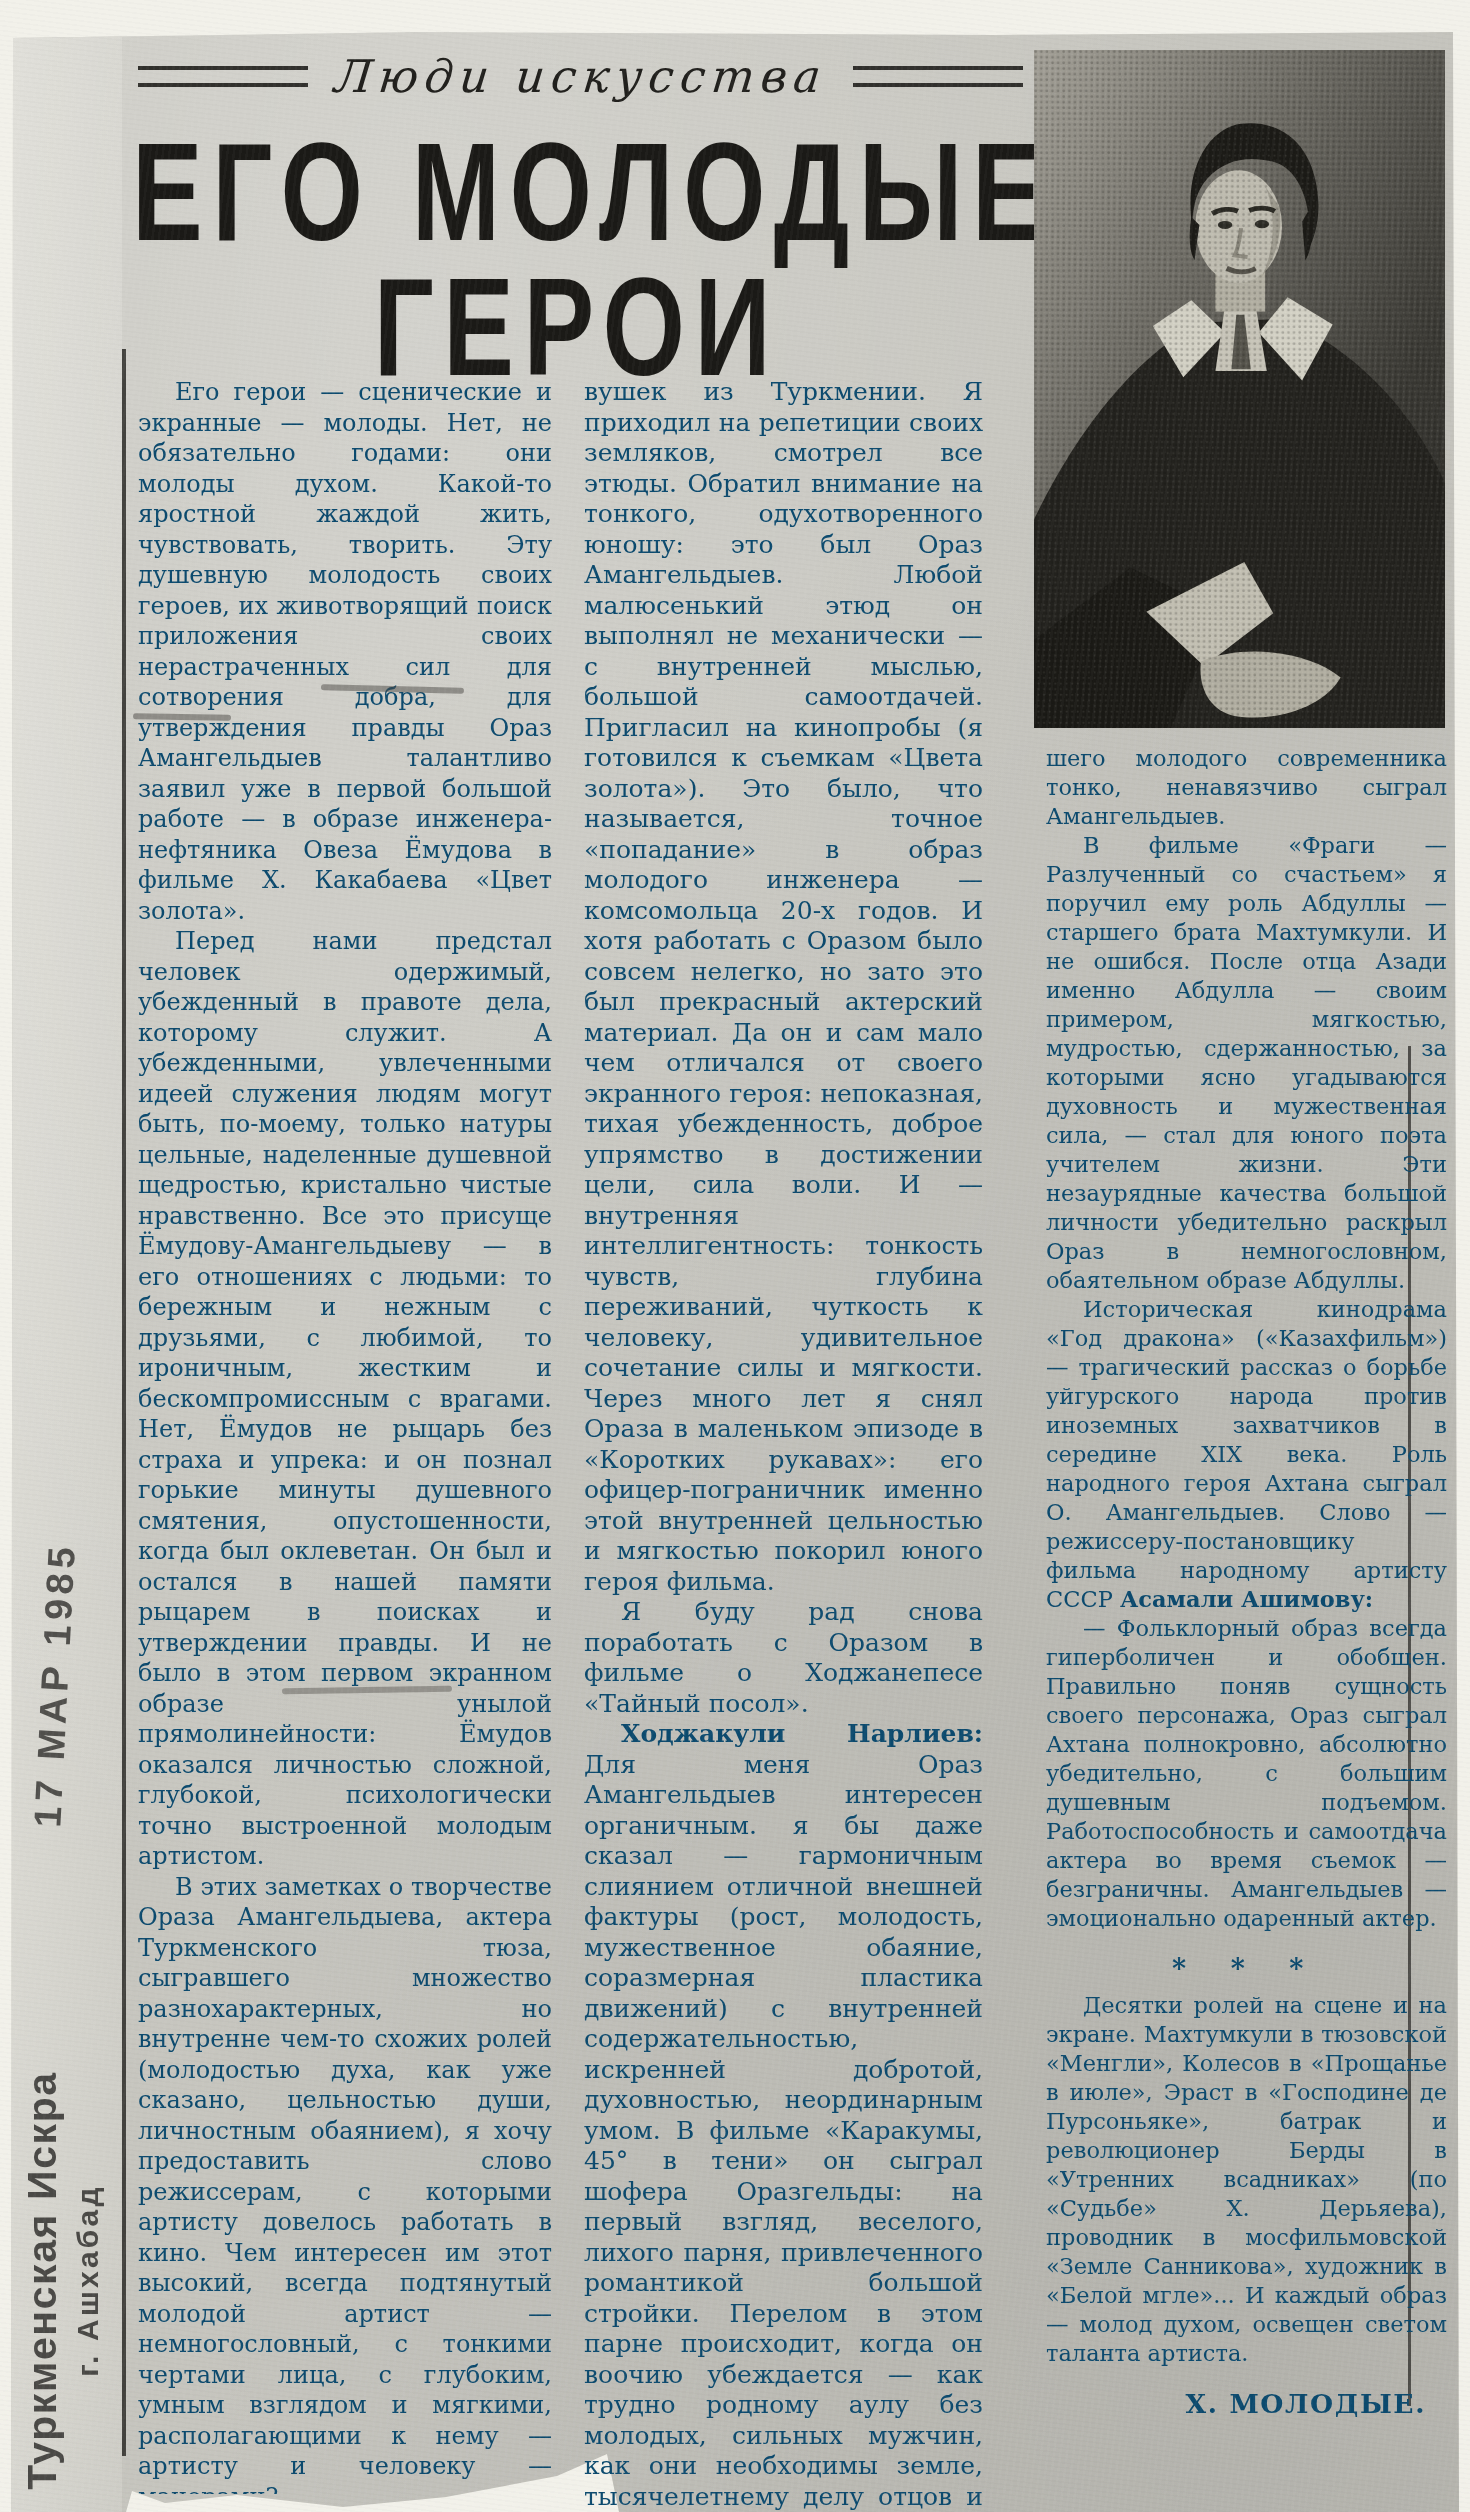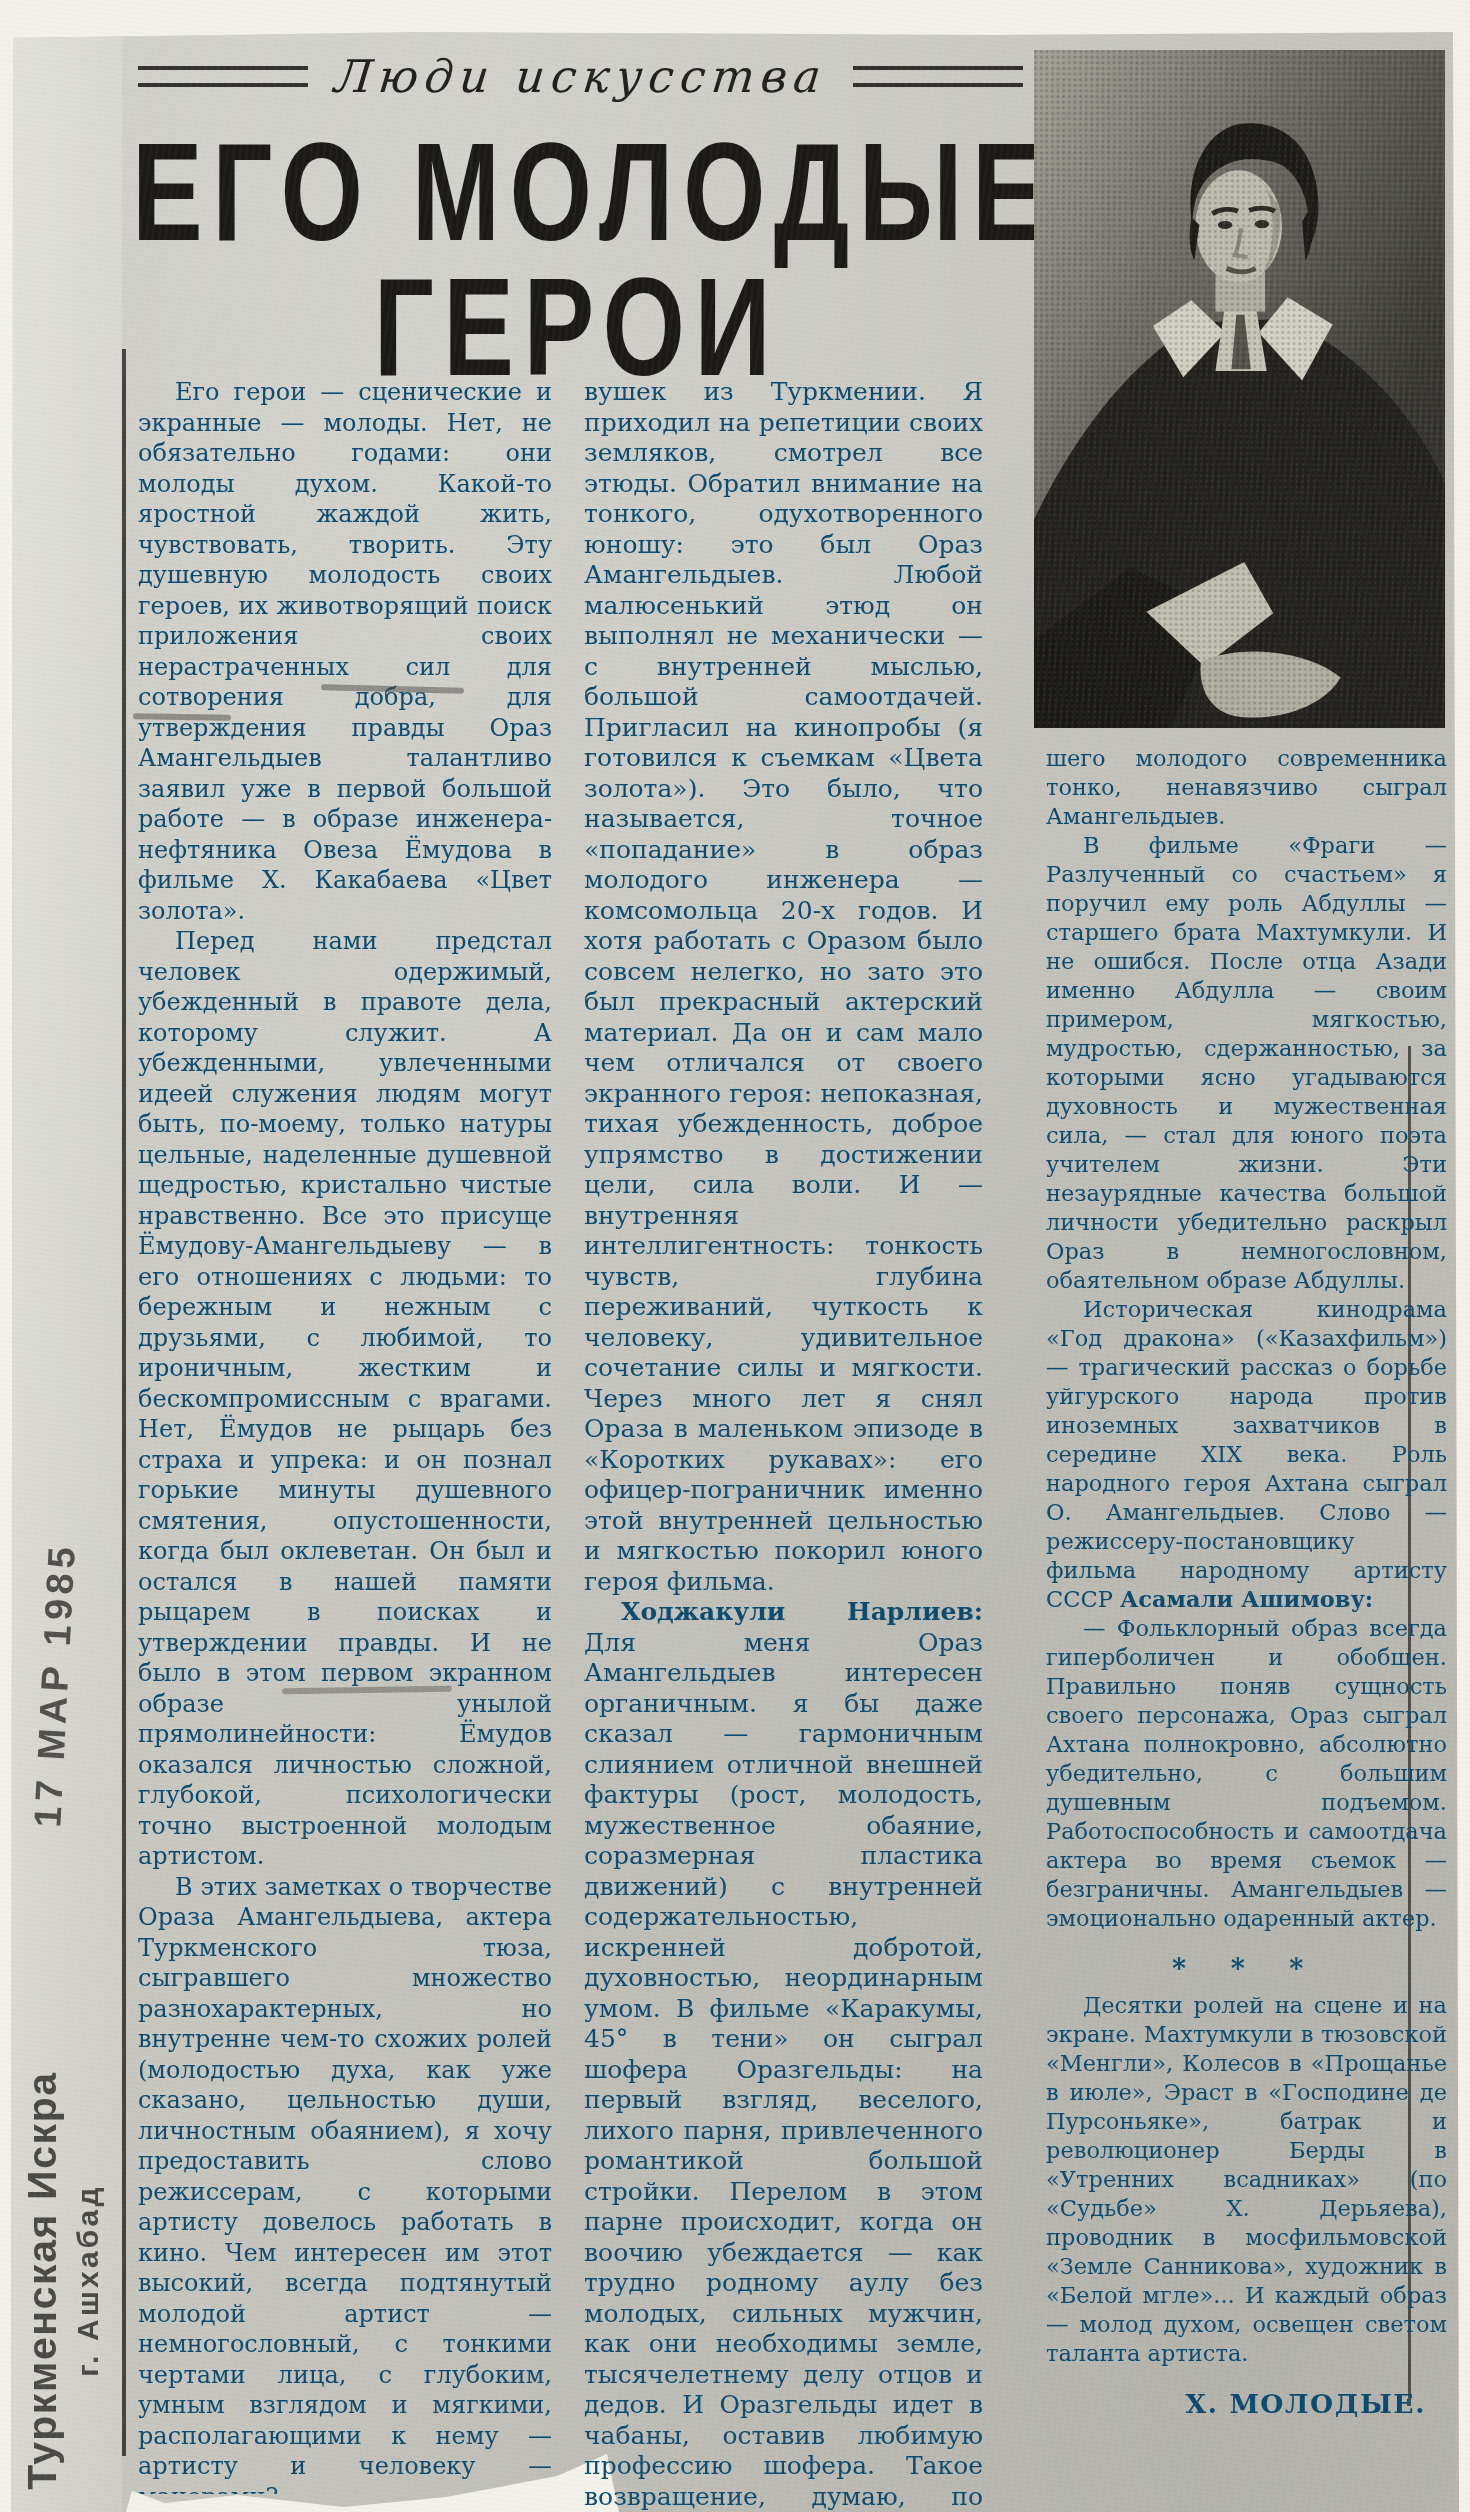--- a/index.html
+++ b/index.html
@@ -149,20 +149,21 @@
 
   <div class="col col-left">
     <p><span>Его герои — сценические и экранные — молоды. Нет, не обязательно годами: они молоды духом. Какой-то яростной жаждой жить, чувствовать, творить. Эту душевную молодость своих героев, их животворящий поиск приложения своих нерастраченных сил для сотворения добра, для утверждения правды Ораз Амангельдыев талантливо заявил уже в первой большой работе — в образе инженера-нефтяника Овеза Ёмудова в фильме Х. Какабаева «Цвет золота».</span></p>
     <p><span>Перед нами предстал человек одержимый, убежденный в правоте дела, которому служит. А убежденными, увлеченными идеей служения людям могут быть, по-моему, только натуры цельные, наделенные душевной щедростью, кристально чистые нравственно. Все это присуще Ёмудову-Амангельдыеву — в его отношениях с людьми: то бережным и нежным с друзьями, с любимой, то ироничным, жестким и бескомпромиссным с врагами. Нет, Ёмудов не рыцарь без страха и упрека: и он познал горькие минуты душевного смятения, опустошенности, когда был оклеветан. Он был и остался в нашей памяти рыцарем в поисках и утверждении правды. И не было в этом первом экранном образе унылой прямолинейности: Ёмудов оказался личностью сложной, глубокой, психологически точно выстроенной молодым артистом.</span></p>
     <p><span>В этих заметках о творчестве Ораза Амангельдыева, актера Туркменского тюза, сыгравшего множество разнохарактерных, но внутренне чем-то схожих ролей (молодостью духа, как уже сказано, цельностью души, личностным обаянием), я хочу предоставить слово режиссерам, с которыми артисту довелось работать в кино. Чем интересен им этот высокий, всегда подтянутый молодой артист — немногословный, с тонкими чертами лица, с глубоким, умным взглядом и мягкими, располагающими к нему — артисту и человеку — манерами?</span></p>
 
   </div>
 
   <div class="col col-mid">
     <p class="cont"><span>вушек из Туркмении. Я приходил на репетиции своих земляков, смотрел все этюды. Обратил внимание на тонкого, одухотворенного юношу: это был Ораз Амангельдыев. Любой малюсенький этюд он выполнял не механически — с внутренней мыслью, большой самоотдачей. Пригласил на кинопробы (я готовился к съемкам «Цвета золота»). Это было, что называется, точное «попадание» в образ молодого инженера — комсомольца 20-х годов. И хотя работать с Оразом было совсем нелегко, но зато это был прекрасный актерский материал. Да он и сам мало чем отличался от своего экранного героя: непоказная, тихая убежденность, доброе упрямство в достижении цели, сила воли. И — внутренняя интеллигентность: тонкость чувств, глубина переживаний, чуткость к человеку, удивительное сочетание силы и мягкости. Через много лет я снял Ораза в маленьком эпизоде в «Коротких рукавах»: его офицер-пограничник именно этой внутренней цельностью и мягкостью покорил юного героя фильма.</span></p>
+    <p><span>Я буду рад снова поработать с Оразом в фильме о Ходжанепесе «Тайный посол».</span></p>
     <p><b class="lead">Ходжакули Нарлиев: </b><span>Для меня Ораз Амангельдыев интересен органичным. я бы даже сказал — гармоничным слиянием отличной внешней фактуры (рост, молодость, мужественное обаяние, соразмерная пластика движений) с внутренней содержательностью, искренней добротой, духовностью, неординарным умом. В фильме «Каракумы, 45° в тени» он сыграл шофера Оразгельды: на первый взгляд, веселого, лихого парня, привлеченного романтикой большой стройки. Перелом в этом парне происходит, когда он воочию убеждается — как трудно родному аулу без молодых, сильных мужчин, как они необходимы земле, тысячелетнему делу отцов и дедов. И Оразгельды идет в чабаны, оставив любимую профессию шофера. Такое возвращение, думаю, по плечу лишь натурам незаурядным, неэгоистичным, умеющим поставить интересы дела, общества выше своих. Вот такого на-</span></p>
   </div>
 
   <div class="col col-right">
     <p class="cont"><span>шего молодого современника тонко, ненавязчиво сыграл Амангельдыев.</span></p>
     <p><span>В фильме «Фраги — Разлученный со счастьем» я поручил ему роль Абдуллы — старшего брата Махтумкули. И не ошибся. После отца Азади именно Абдулла — своим примером, мягкостью, мудростью, сдержанностью, за которыми ясно угадываются духовность и мужественная сила, — стал для юного поэта учителем жизни. Эти незаурядные качества большой личности убедительно раскрыл Ораз в немногословном, обаятельном образе Абдуллы.</span></p>
     <p><span>Историческая кинодрама «Год дракона» («Казахфильм») — трагический рассказ о борьбе уйгурского народа против иноземных захватчиков в середине XIX века. Роль народного героя Ахтана сыграл О. Амангельдыев. Слово — режиссеру-постановщику фильма народному артисту СССР </span><b class="tail">Асамали Ашимову:</b></p>
     <p class="gap-top"><span>— Фольклорный образ всегда гиперболичен и обобщен. Правильно поняв сущность своего персонажа, Ораз сыграл Ахтана полнокровно, абсолютно убедительно, с большим душевным подъемом. Работоспособность и самоотдача актера во время съемок — безграничны. Амангельдыев — эмоционально одаренный актер.</span></p>
     <div class="sep">* * *</div>
     <p><span>Десятки ролей на сцене и на экране. Махтумкули в тюзовской «Менгли», Колесов в «Прощанье в июле», Эраст в «Господине де Пурсоньяке», батрак и революционер Берды в «Утренних всадниках» (по «Судьбе» Х. Дерьяева), проводник в мосфильмовской «Земле Санникова», художник в «Белой мгле»... И каждый образ — молод духом, освещен светом таланта артиста.</span></p>

